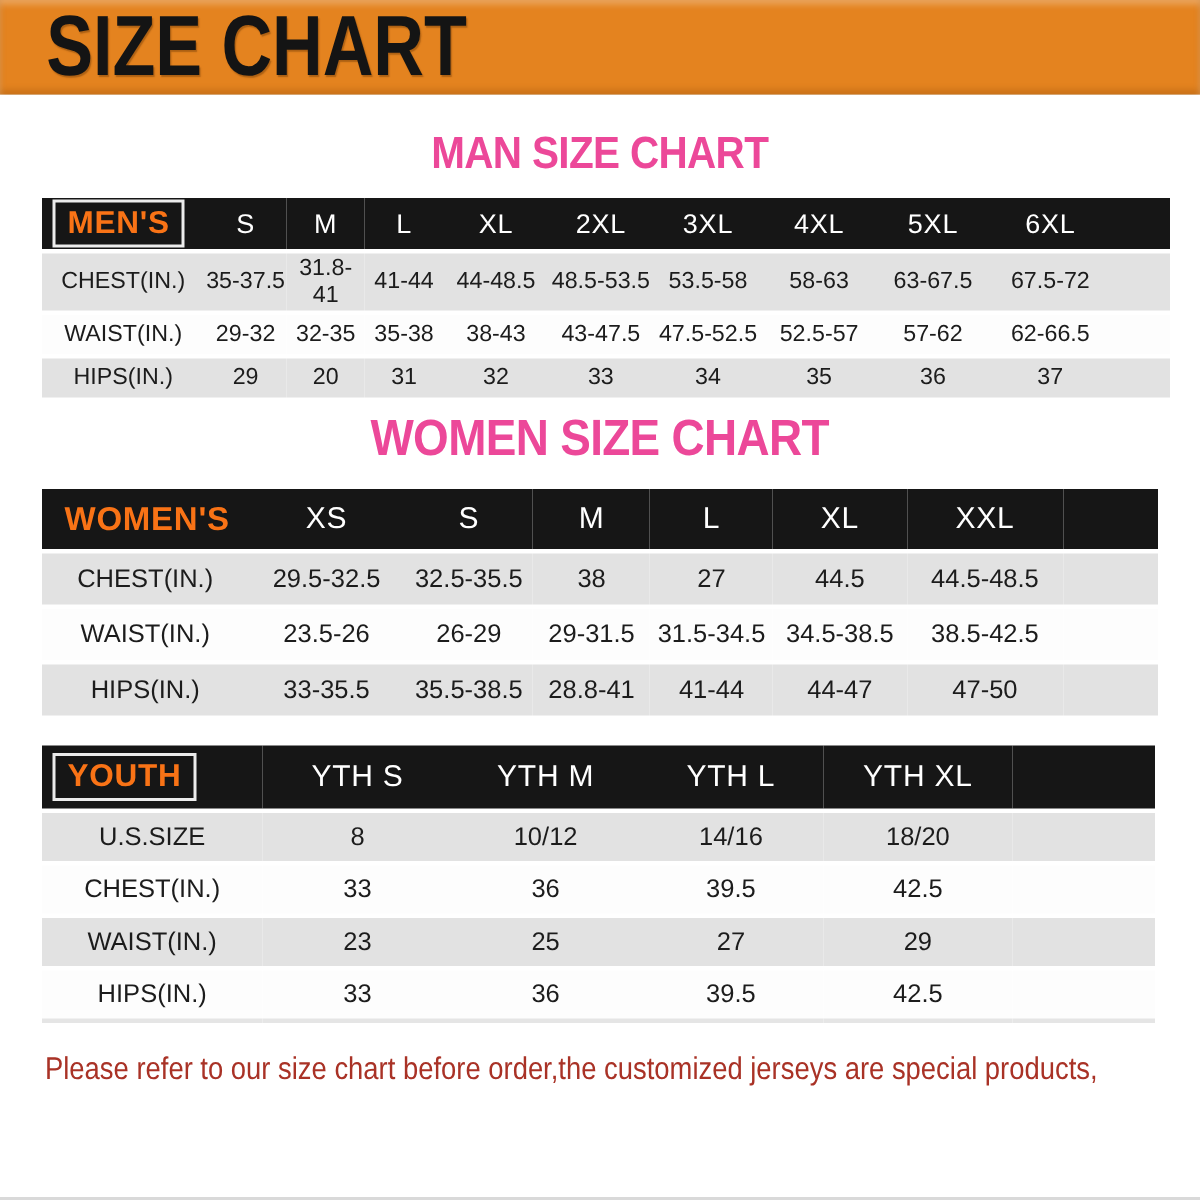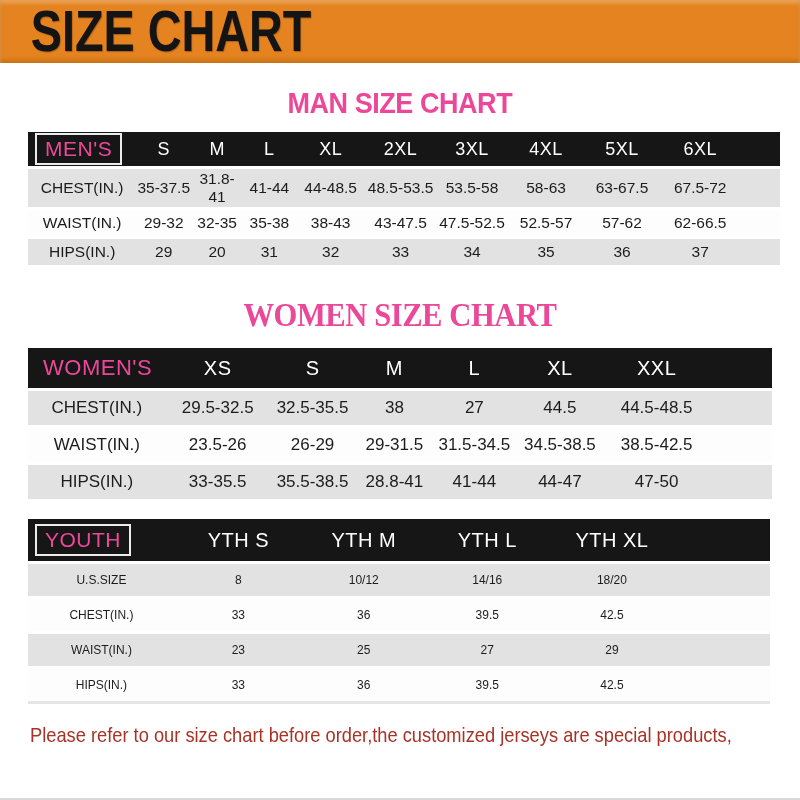--- a/index.html
+++ b/index.html
@@ -21,49 +21,49 @@
   .banner .title{
     font-size:57px;font-weight:bold;color:#141414;
     line-height:1;letter-spacing:0px;
     display:inline-block;transform:scaleX(.82);
     text-shadow:1px 1px 1px rgba(90,45,0,.4);
   }
   
   .section-heading{text-align:center;font-weight:bold;color:#ec4899;line-height:1.1;}
   .section-heading > span{display:inline-block;transform:scaleX(.9);letter-spacing:-.5px;}
   #man-heading{font-size:30px;margin-top:23px;}
-  #women-heading{font-size:34px;margin-top:28px;font-family:Liberation Serif, serif;}
+  #women-heading{font-size:34px;margin-top:6px;}
   #youth-heading{font-size:34px;margin-top:27px;}
   
   table{border-collapse:separate;border-spacing:0 3px;table-layout:fixed;}
   #men-table  {width:752px;margin:10px 0 0 28px;}
   #women-table{width:744px;margin:12px 0 0 28px;}
   #youth-table{width:742px;margin:14px 0 0 28px;}
   thead th{
     background:var(--bar-black,#161616);
     color:#fff;font-weight:normal;text-align:center;
     letter-spacing:.5px;
   }
   #men-table thead th{height:32px;font-size:18px;}
   #women-table thead th{height:38px;font-size:20px;}
   #youth-table thead th{height:40px;font-size:20px;}
   thead th.corner{text-align:left;padding-left:7px;}
   .corner span{
-    display:inline-block;font-weight:normal;letter-spacing:.5px;
-    padding:2px 8px;font-size:21px;color:#ec4899;
+    display:inline-block;font-weight:bold;letter-spacing:.5px;
+    padding:2px 8px;font-size:21px;color:#f97316;
   }
   #women-table .corner span{font-size:22px;}
   .corner span.boxed{border:2px solid rgba(255,255,255,.92);}
   tbody tr:nth-child(odd){background:var(--row-gray,#E2E2E2);}
   tbody tr:nth-child(even){background:#fdfdfd;}
   tbody th{font-weight:normal;text-align:center;color:#1c1c1c;}
   tbody td{text-align:center;color:#1c1c1c;}
   #men-table tbody th,#men-table tbody td{font-size:15.5px;height:24px;}
   #women-table tbody th,#women-table tbody td{font-size:17px;height:32px;}
-  #youth-table tbody th,#youth-table tbody td{font-size:12px;height:30px;}
+  #youth-table tbody th,#youth-table tbody td{font-size:17px;height:30px;}
   #youth-table tbody tr:last-child td,#youth-table tbody tr:last-child th{border-bottom:3px solid #e5e5e5;}
   
   .footer{margin:11px 0 0 30px;color:var(--footer-red,#A93226);}
   .footer div{
     font-size:21px;line-height:33px;white-space:nowrap;
     transform:scaleX(.87);transform-origin:left center;
   }
 </style>
 </head>
 <body>

